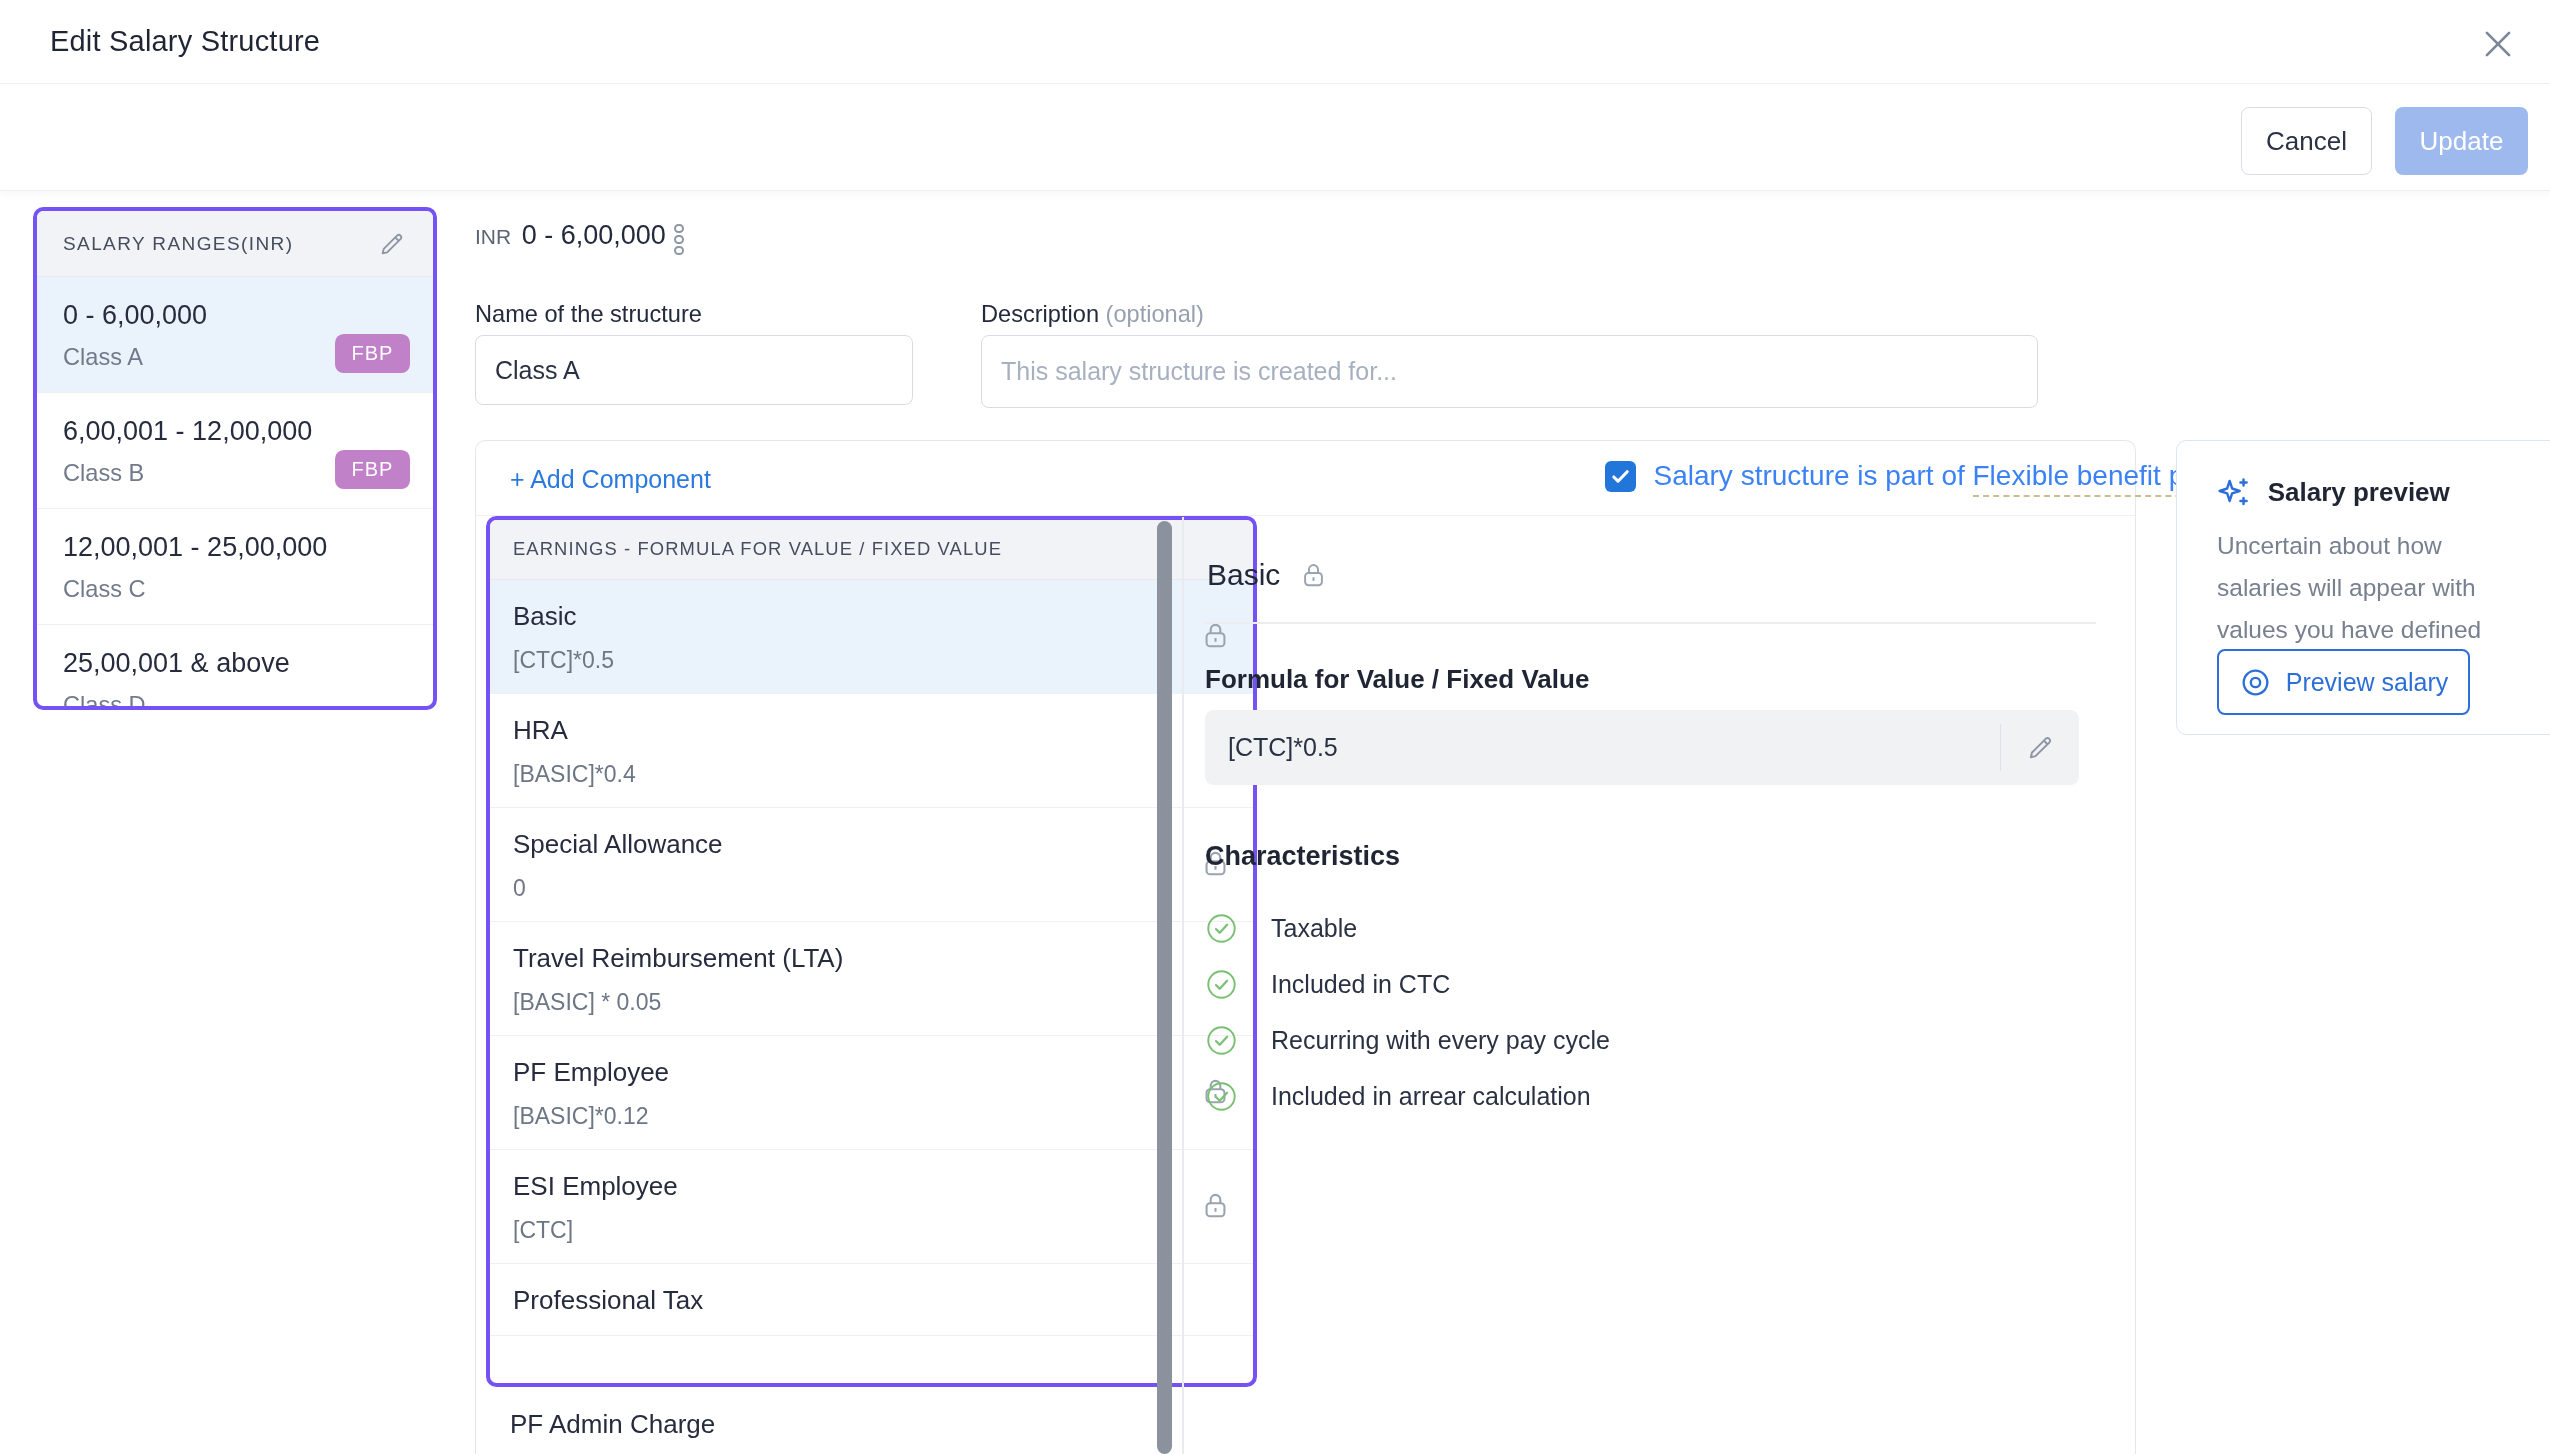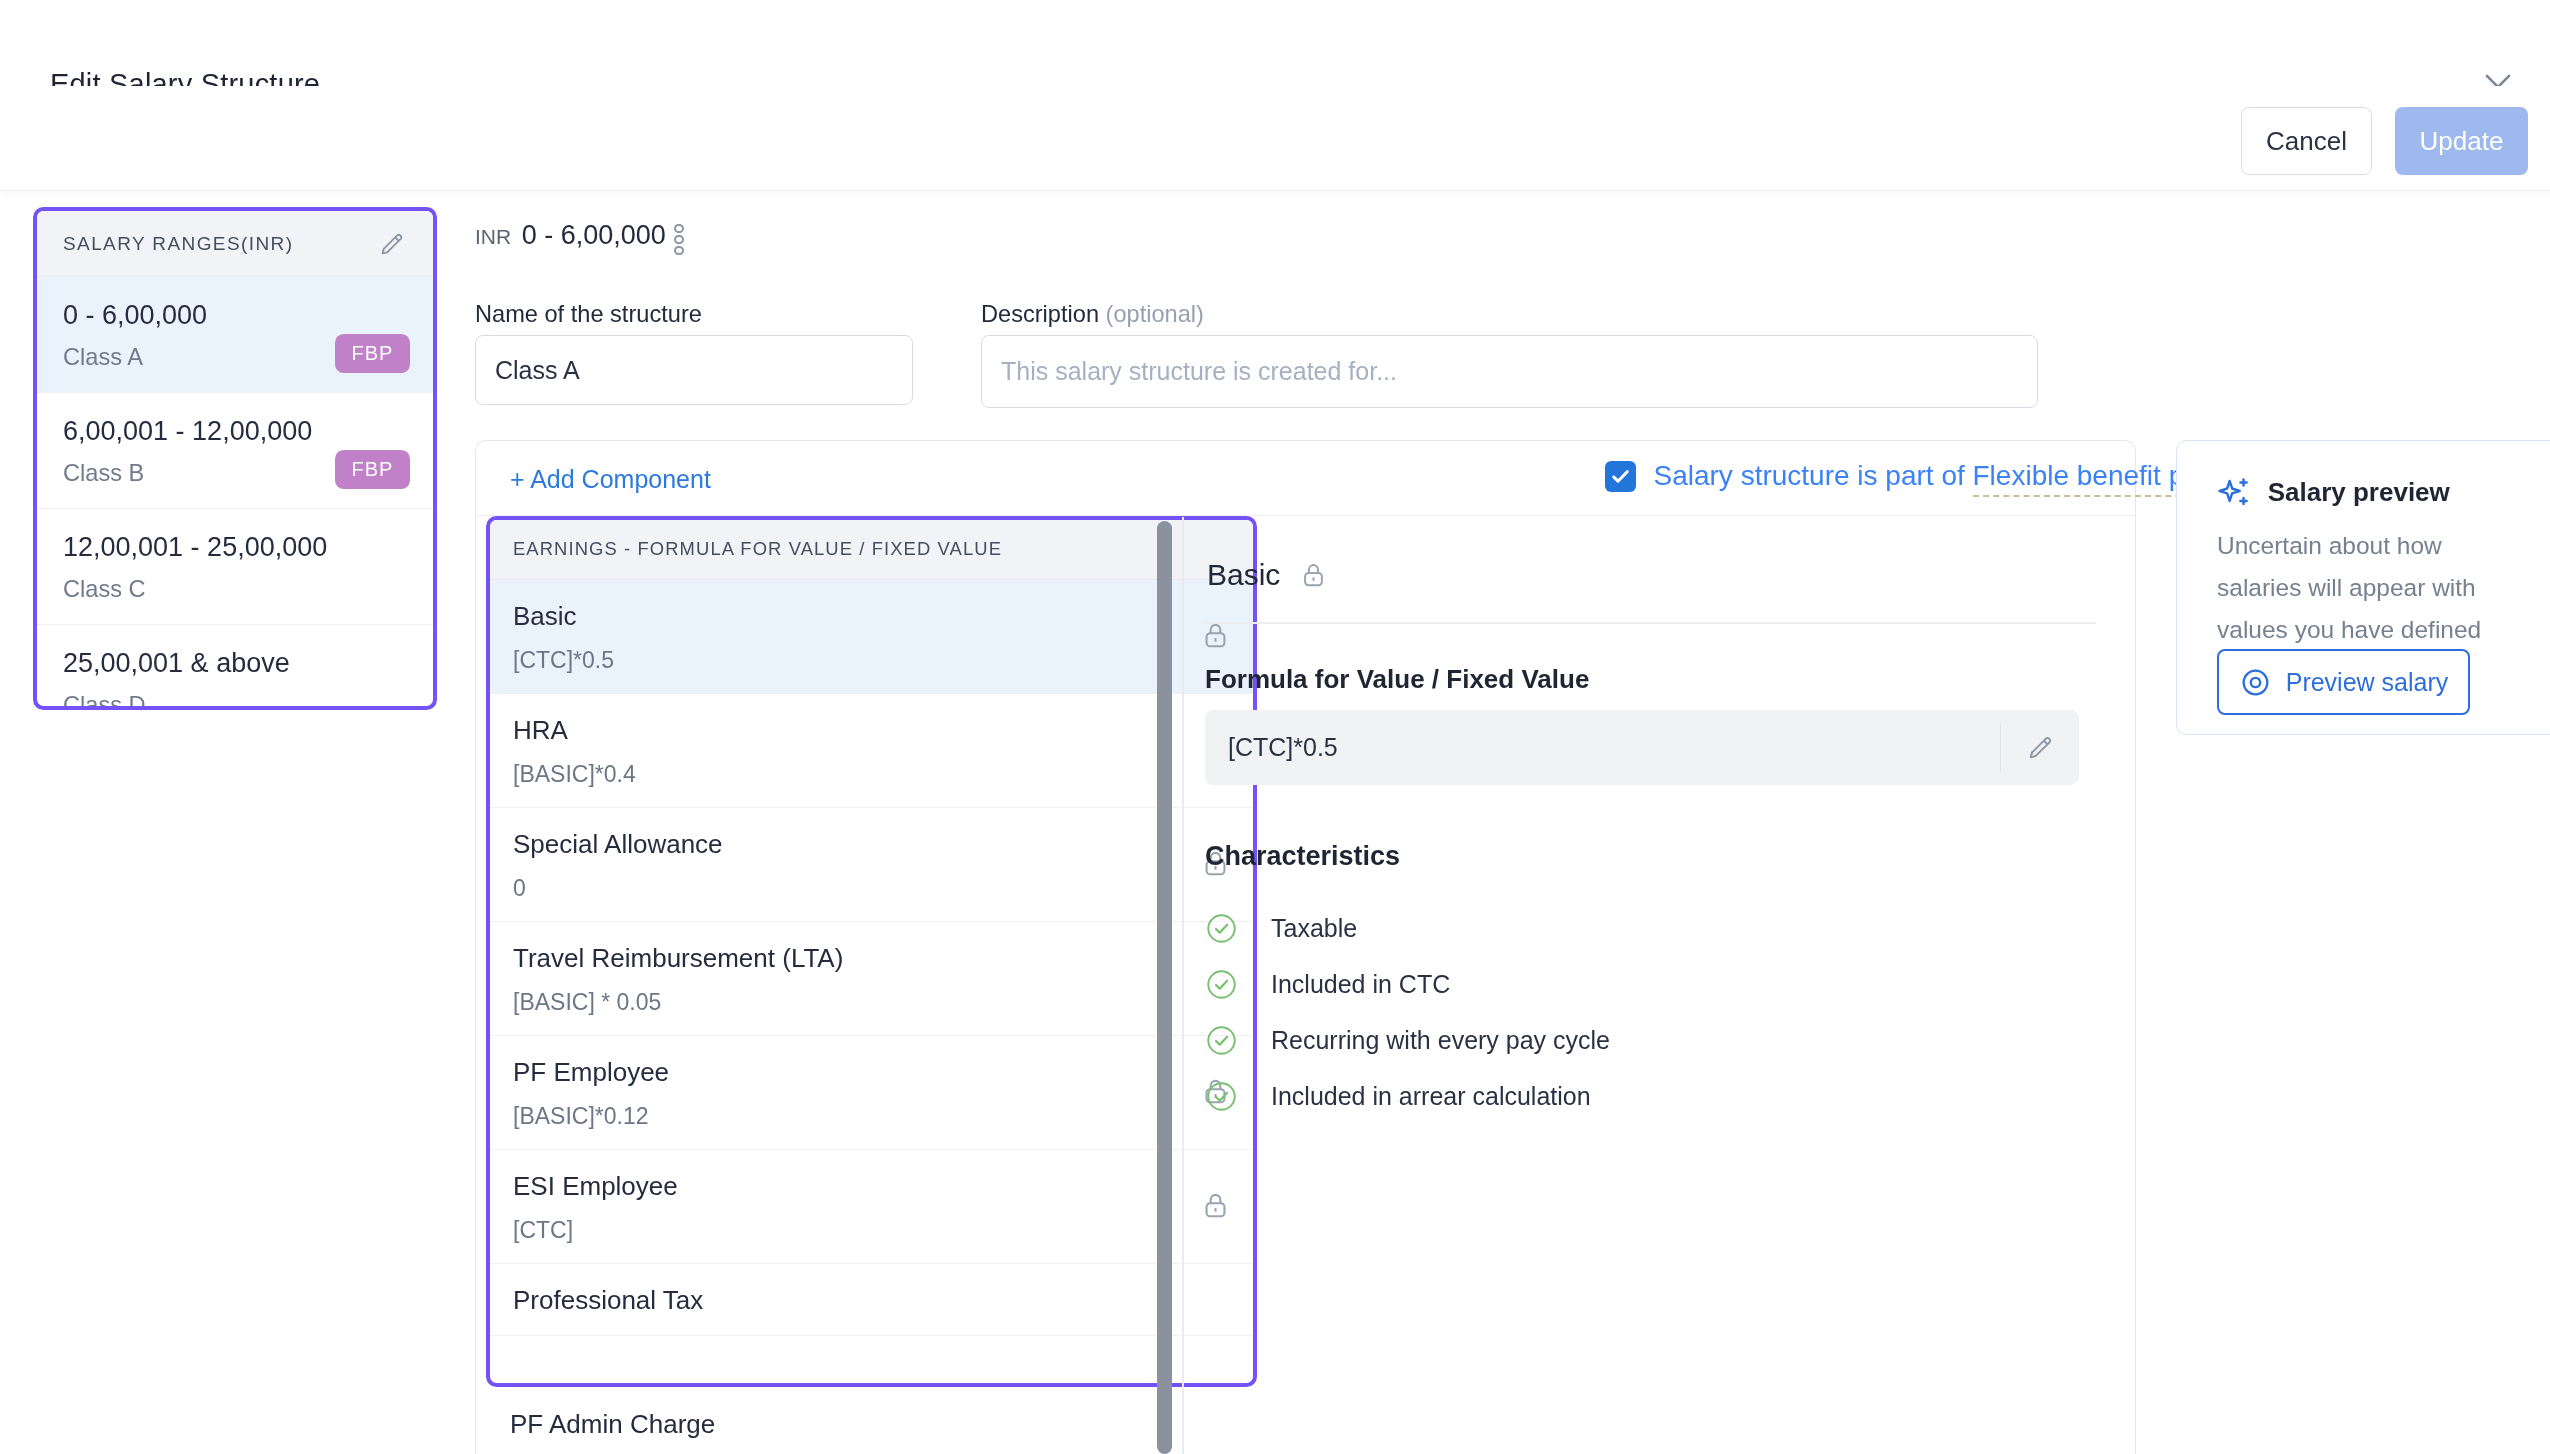--- a/index.html
+++ b/index.html
@@ -2,21 +2,21 @@
 <html style="font-size:14px"><head>
 <meta charset="utf-8">
 <style>
   * { margin:0; padding:0; box-sizing:border-box; }
   html,body { background:#ffffff; }
   body { font-family:"Liberation Sans", sans-serif; color:#272d3f; }
   .root { position:relative; width:2550px; height:1454px; background:#fff; overflow:hidden; }
 
   
   .titlebar { position:absolute; left:0; top:0; width:2550px; height:84px;
-              border-bottom:1.7px solid #eef0f2; display:flex; align-items:center;margin-top:43px; }
+              border-bottom:1.7px solid #eef0f2; display:flex; align-items:center; }
   .titlebar h1 { font-size:29px; font-weight:500; color:#1f2535; margin-left:50px; letter-spacing:0.2px; }
   .close-btn { position:absolute; right:31px; top:23px; width:42px; height:42px; cursor:pointer;
                display:flex; align-items:center; justify-content:center; color:#7d8799; }
 
   
   .actionbar { position:absolute; left:0; top:86px; width:2550px; height:105px;
                border-bottom:1.7px solid #eef0f2; box-shadow:0 3.5px 7px rgba(30,40,60,.03); background:#fff; }
   .btn { position:absolute; top:107px; height:68px; border-radius:7.9px; font-size:26px;
          display:flex; align-items:center; justify-content:center; cursor:pointer;
          font-family:"Liberation Sans", sans-serif; }

